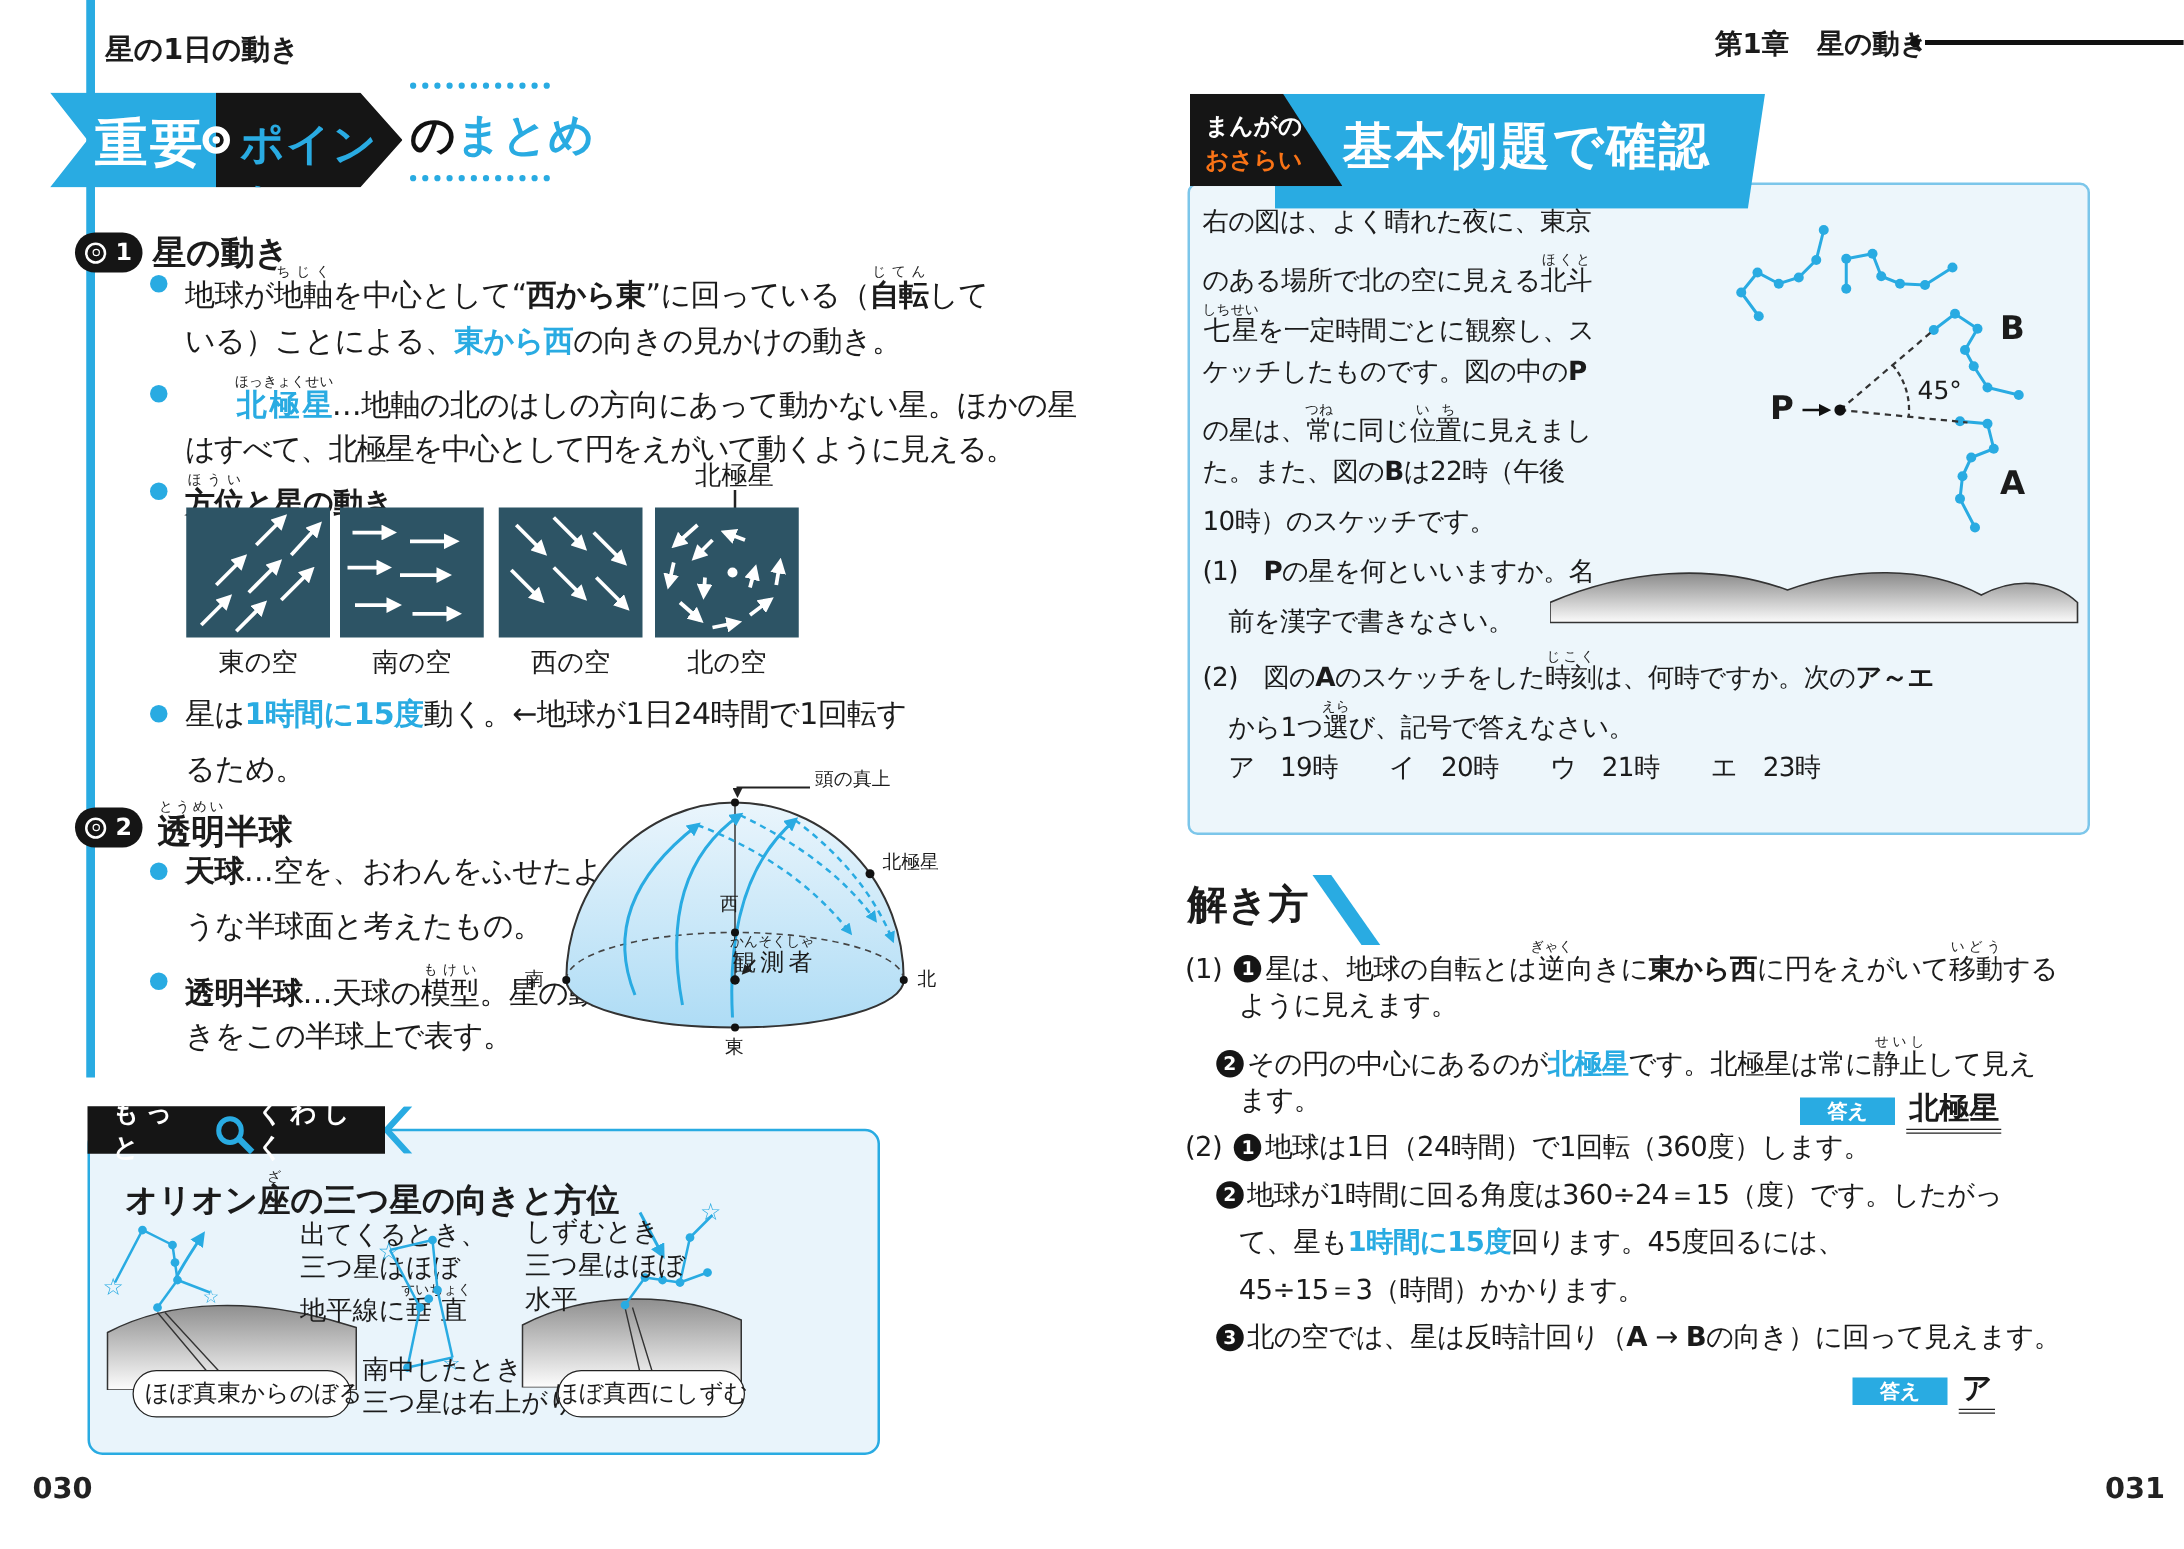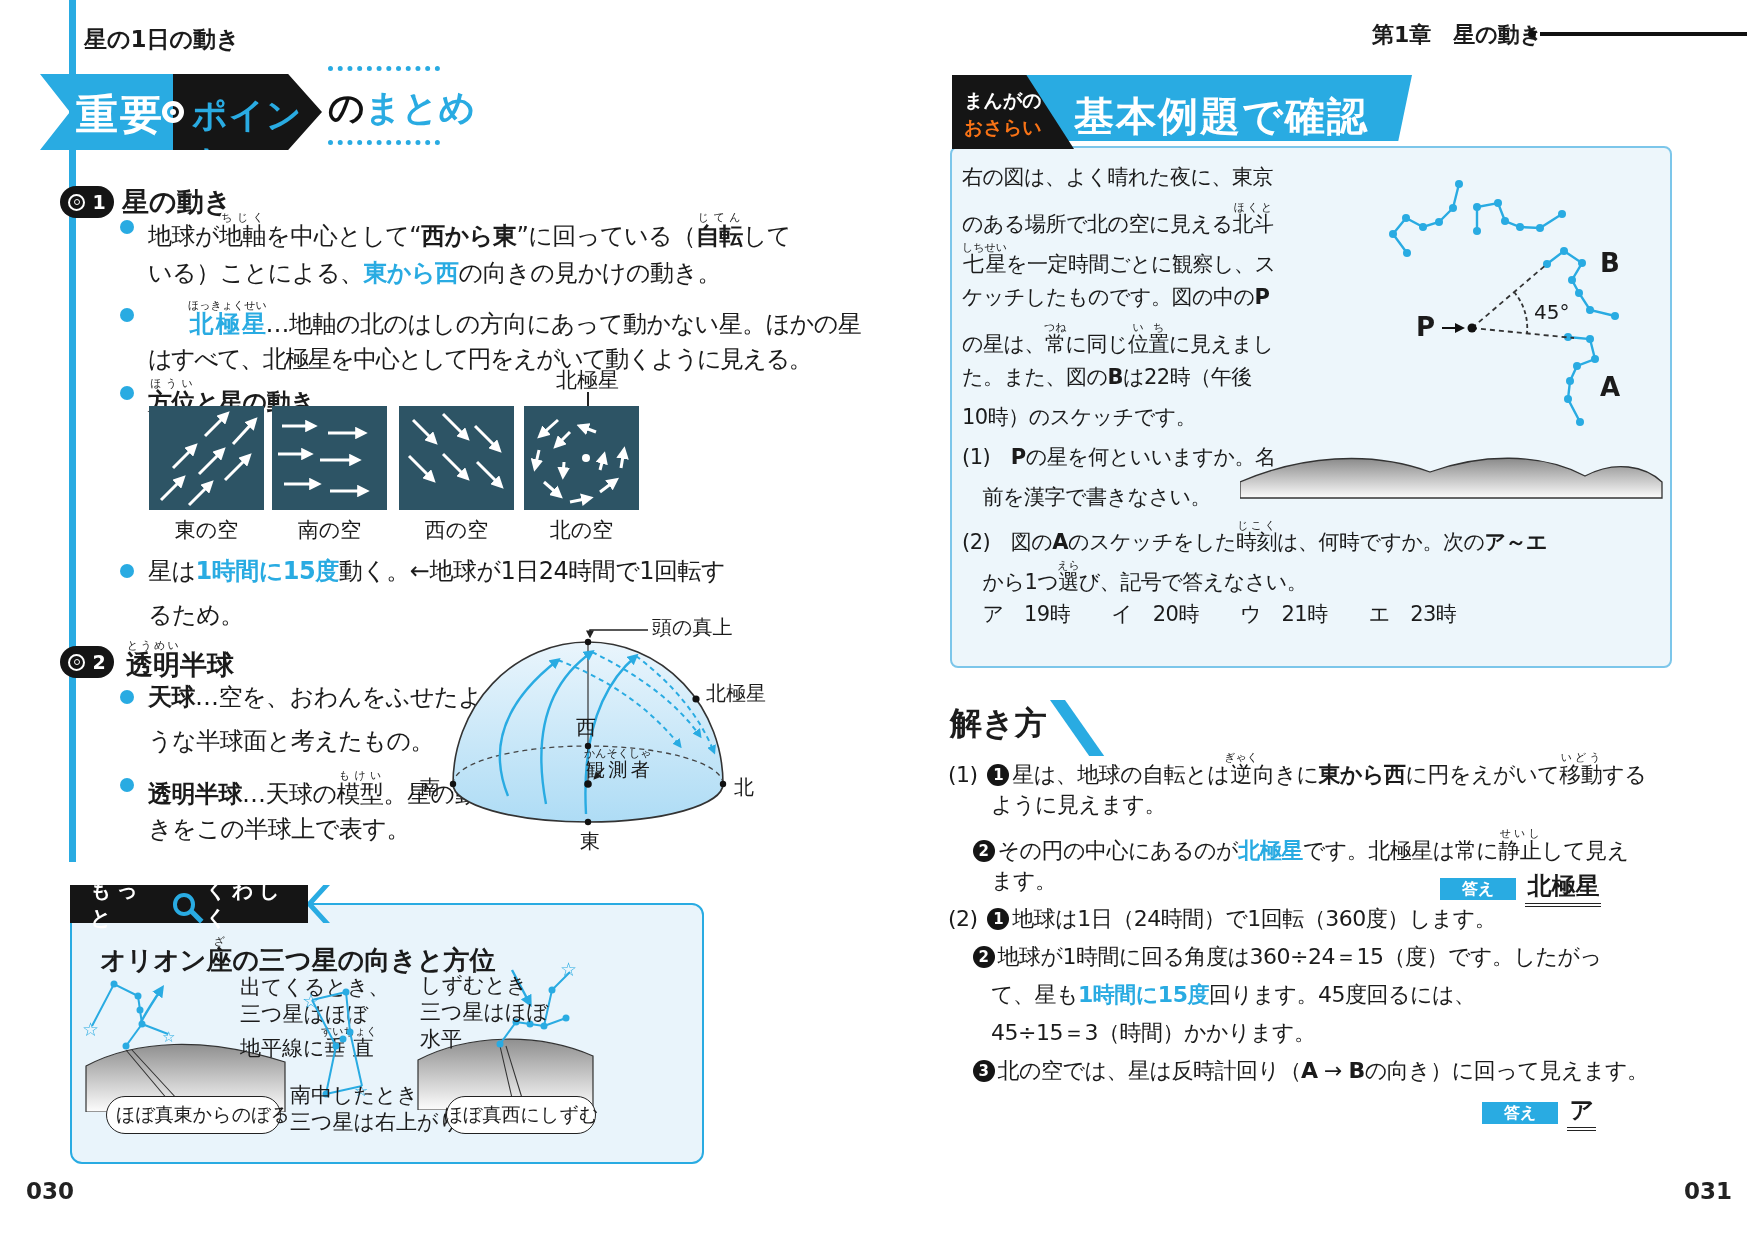--- a/index.html
+++ b/index.html
@@ -21,21 +21,21 @@
   .ring{width:13px;height:13px;border:2.5px solid #fff;border-radius:50%;
         display:flex;align-items:center;justify-content:center;}
   .ring::after{content:"";width:4px;height:4px;border:1.5px solid #fff;border-radius:50%;}
   .badge .num{font-size:19px;font-weight:bold;}
   .sec-title{position:absolute;font-size:27px;font-weight:bold;white-space:nowrap;}
   .panel{position:absolute;width:115px;height:104px;background:var(--panel);}
   .plabel{position:absolute;width:115px;text-align:center;font-size:21px;}
   .oval{position:absolute;border:1.6px solid #222;border-radius:20px;background:#fff;
         display:flex;align-items:center;justify-content:center;font-size:19px;white-space:nowrap;}
   .note{position:absolute;font-size:21px;line-height:27px;white-space:nowrap;}
-  .hlabel{position:absolute;font-size:20px;white-space:nowrap;}
+  .hlabel{position:absolute;font-size:15px;white-space:nowrap;}
   .ansrow{position:absolute;display:flex;align-items:center;gap:9px;white-space:nowrap;}
   .ansbadge{background:var(--ac);color:#fff;font-size:16px;font-weight:bold;padding:3px 22px;line-height:1;}
   .anstext{font-size:24px;font-weight:bold;border-bottom:4px double #222;padding:0 2px 1px 2px;}
   .pageno{position:absolute;font-size:23px;font-weight:bold;color:#222;}
 </style>
 </head>
 <body>
 
 <div class="abs" style="left:69px;top:0;width:7px;height:862px;background:var(--ac);z-index:0;"></div>
 
@@ -322,21 +322,21 @@
 <div class="oval" style="left:446px;top:1096px;width:148px;height:36px;z-index:3;">
   <span>ほぼ真西にしずむ</span>
 </div>
 
 <span class="pageno" style="left:26px;top:1178px;">030</span>
 
 <div class="abs" style="left:1372px;top:20px;font-size:22px;font-weight:bold;white-space:nowrap;">第1章　星の動き</div>
 <div class="abs" style="left:1528px;top:30px;width:8px;height:8px;border-radius:50%;background:#111;"></div>
 <div class="abs" style="left:1540px;top:32px;width:207px;height:3.5px;background:#111;"></div>
 
-<div class="abs" style="left:1020px;top:75px;width:392px;height:66px;background:var(--ac);
+<div class="abs" style="left:1020px;top:75px;width:392px;height:92px;background:var(--ac);
             clip-path:polygon(0 0,100% 0,96.5% 100%,0 100%);z-index:1;">
   <span class="abs" style="left:54px;top:14px;font-size:40px;font-weight:bold;color:#fff;letter-spacing:2px;white-space:nowrap;">基本例題で確認</span>
 </div>
 <div class="abs" style="left:952px;top:75px;width:122px;height:74px;background:#151515;
             clip-path:polygon(0 0,61% 0,100% 100%,0 100%);z-index:2;">
   <span class="abs" style="left:12px;top:13px;font-size:19px;font-weight:bold;color:#fff;">まんがの</span>
   <span class="abs" style="left:12px;top:40px;font-size:19px;font-weight:bold;color:#f97316;">おさらい</span>
 </div>
 
 <div class="abs" style="left:950px;top:146px;width:718px;height:518px;background:var(--probg);

